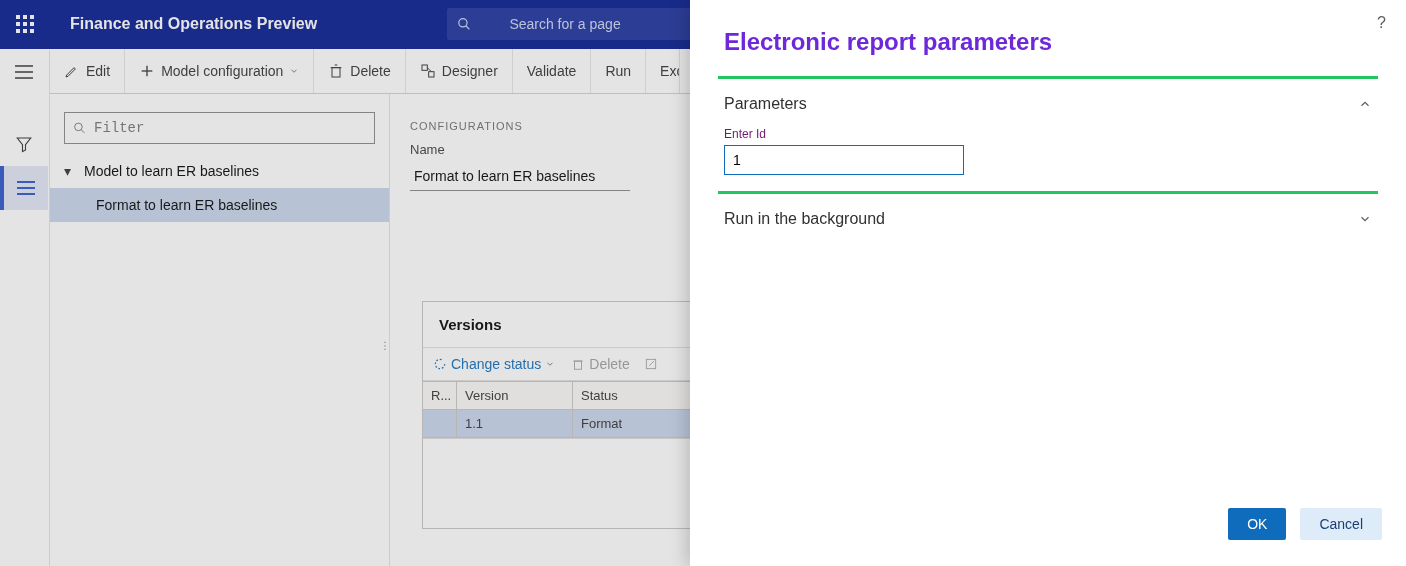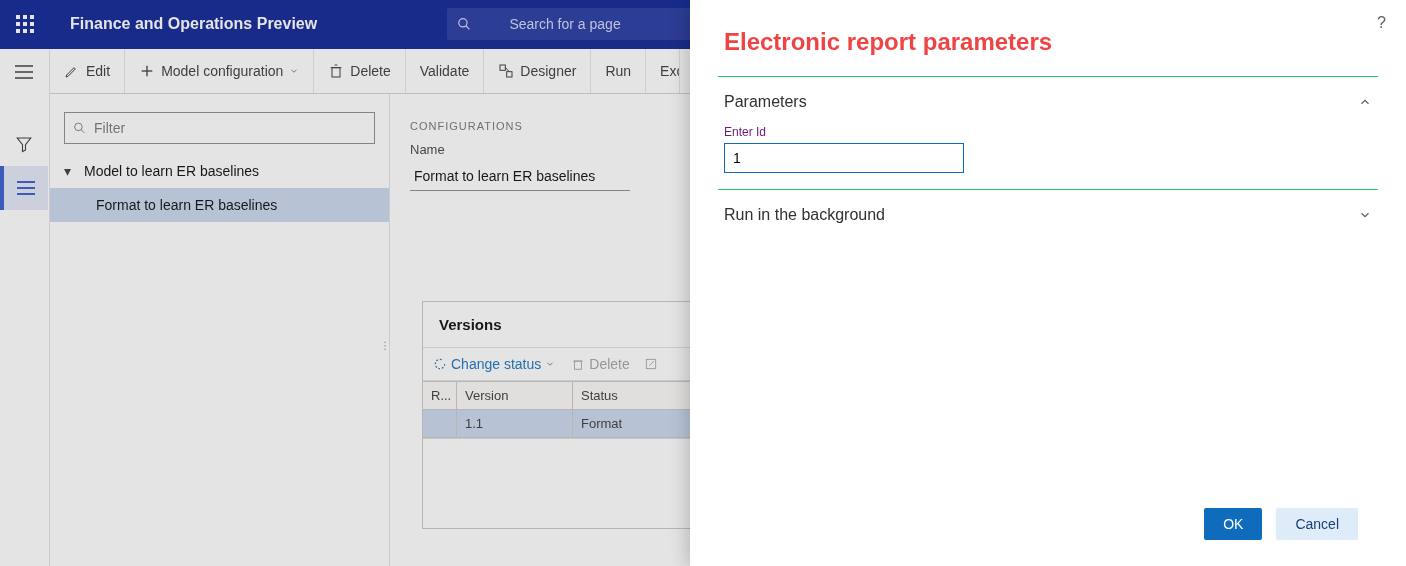--- a/index.html
+++ b/index.html
@@ -23,21 +23,21 @@
 
 
 .workspace { position:absolute; top:94px; left:50px; right:0; bottom:0; display:flex; }
 .left-rail { position:absolute; left:0; top:50px; width:50px; height:calc(100% - 50px); border-right:1px solid #e1e1e1; background:#fff;}
 .left-rail .railbtn { width:48px; height:44px; display:flex; align-items:center; justify-content:center; cursor:pointer;}
 .left-rail .railbtn.active { background:#e1e6f7; border-left:4px solid #2b53ce;}
 
 .sidebar { width:340px; border-right:1px solid #e1e1e1; padding:18px 0 0 0;}
 .filterbox { margin: 0 14px 10px 14px; height:32px; border:1px solid #8a8886; display:flex; align-items:center; padding:0 8px; }
 .filterbox svg { width:14px; height:14px; stroke:#605e5c; fill:none; }
-.filterbox input { border:none; outline:none; margin-left:8px; font-size:14px; width:100%; }
+.filterbox input { border:none; outline:none; margin-left:8px; font-size:14px; width:100%;font-family:Liberation Mono, monospace; }
 .tree-row { height:34px; display:flex; align-items:center; padding-left:14px; font-size:14px; cursor:pointer; }
 .tree-row.parent { font-weight:400; }
 .tree-row.parent .cicon { width:10px; margin-right:10px; color:#323130; }
 .tree-row.child { padding-left:46px; background:#c7d6ed; }
 
 .detail { flex:1; padding: 26px 0 0 20px; position:relative;}
 .sect-label { font-size:11px; letter-spacing:1px; color:#6e6e6e; margin-bottom:10px;}
 .formrow { display:flex; gap:80px; }
 .formcol label { display:block; font-size:13px; color:#3b3a39; margin-bottom:4px;}
 .formcol .txt { height:30px; border-bottom:1px solid #8a8886; min-width:220px; font-size:14px; display:flex; align-items:center; padding:0 4px;}
@@ -53,29 +53,29 @@
 .gcell { border-right:1px solid #c8c6c4; padding:6px 8px; font-size:13px; color:#323130;}
 .gc0{width:34px;} .gc1{width:116px;} .gc2{width:120px;}
 .grow { display:flex; background:#c7d6ed; border-bottom:1px solid #c8c6c4;}
 .grow .gcell { background:transparent; }
 .gridfiller{ height:90px; border-top:1px solid #e1dfdd;}
 .scrim2 { position:absolute; top:0; left:0; right:0; height:566px; background:rgba(120,120,120,0.20); }
 
 
 .panel { position:absolute; top:0; right:0; width:716px; height:566px; background:#fff; box-shadow:-4px 0 16px rgba(0,0,0,0.18); display:flex; flex-direction:column;}
 .panel .help { position:absolute; top:14px; right:20px; color:#605e5c; font-size:16px;}
-.panel h1 { font-size:24px; font-weight:700; padding:28px 34px 20px 34px; color:#ef4444;}
-.section { border-top:1px solid #22c55e; margin:0 28px; padding:16px 6px;}
+.panel h1 { font-size:24px; font-weight:700; padding:28px 34px 20px 34px; color:#6d28d9;}
+.section { border-top:3px solid #22c55e; margin:0 28px; padding:16px 6px;}
 .section .shead { display:flex; justify-content:space-between; align-items:center; cursor:pointer;}
 .section .shead span { font-size:16px; color:#323130;}
 .section .shead svg { width:14px; height:14px; stroke:#605e5c; fill:none; stroke-width:2;}
 .field { margin-top:14px;}
 .field label { display:block; font-size:12px; color:#701a75; margin-bottom:4px;}
 .field input { width:240px; height:30px; border:1px solid #0f6cbd; outline:none; padding:0 8px; font-size:14px;}
-.panel-footer { margin-top:auto; display:flex; justify-content:flex-end; gap:14px; padding:18px 48px 26px 0;}
+.panel-footer { margin-top:auto; display:flex; justify-content:flex-end; gap:14px; padding:18px 24px 26px 0;}
 .btn { height:32px; padding:0 18px; font-size:14px; border-radius:2px; cursor:pointer; border:1px solid transparent; display:flex; align-items:center;}
 .btn.primary { background:#0f6cbd; color:#fff;}
 .btn.secondary { background:#deecf9; color:#1b3e74;}
 </style>
 </head>
 <body>
 
 <div class="topbar">
   <div class="waffle">
     <svg viewBox="0 0 18 18">
@@ -118,30 +118,30 @@
       </svg>
   </div>
   <div class="tb-btn">
     <svg viewBox="0 0 24 24">
         <rect x="6" y="7" width="12" height="14" stroke-width="1.5"></rect>
         <line x1="4" y1="7" x2="20" y2="7" stroke-width="1.5"></line>
         <line x1="10" y1="3" x2="14" y2="3" stroke-width="1.5"></line>
       </svg>
     <span>Delete</span>
   </div>
-  <div class="tb-btn noicon">
-    <span>Validate</span>
-  </div>
   <div class="tb-btn">
     <svg viewBox="0 0 24 24">
         <rect x="3" y="3" width="8" height="8" stroke-width="1.5"></rect>
         <rect x="13" y="13" width="8" height="8" stroke-width="1.5"></rect>
         <line x1="11" y1="7" x2="17" y2="13" stroke-width="1.5"></line>
       </svg>
     <span>Designer</span>
+  </div>
+  <div class="tb-btn noicon">
+    <span>Validate</span>
   </div>
   <div class="tb-btn noicon">
     <span>Run</span>
   </div>
   <div class="tb-btn noicon" style="overflow:hidden; max-width:34px;">
     <span>Exchange</span>
   </div>
 </div>
 
 <div class="left-rail">

